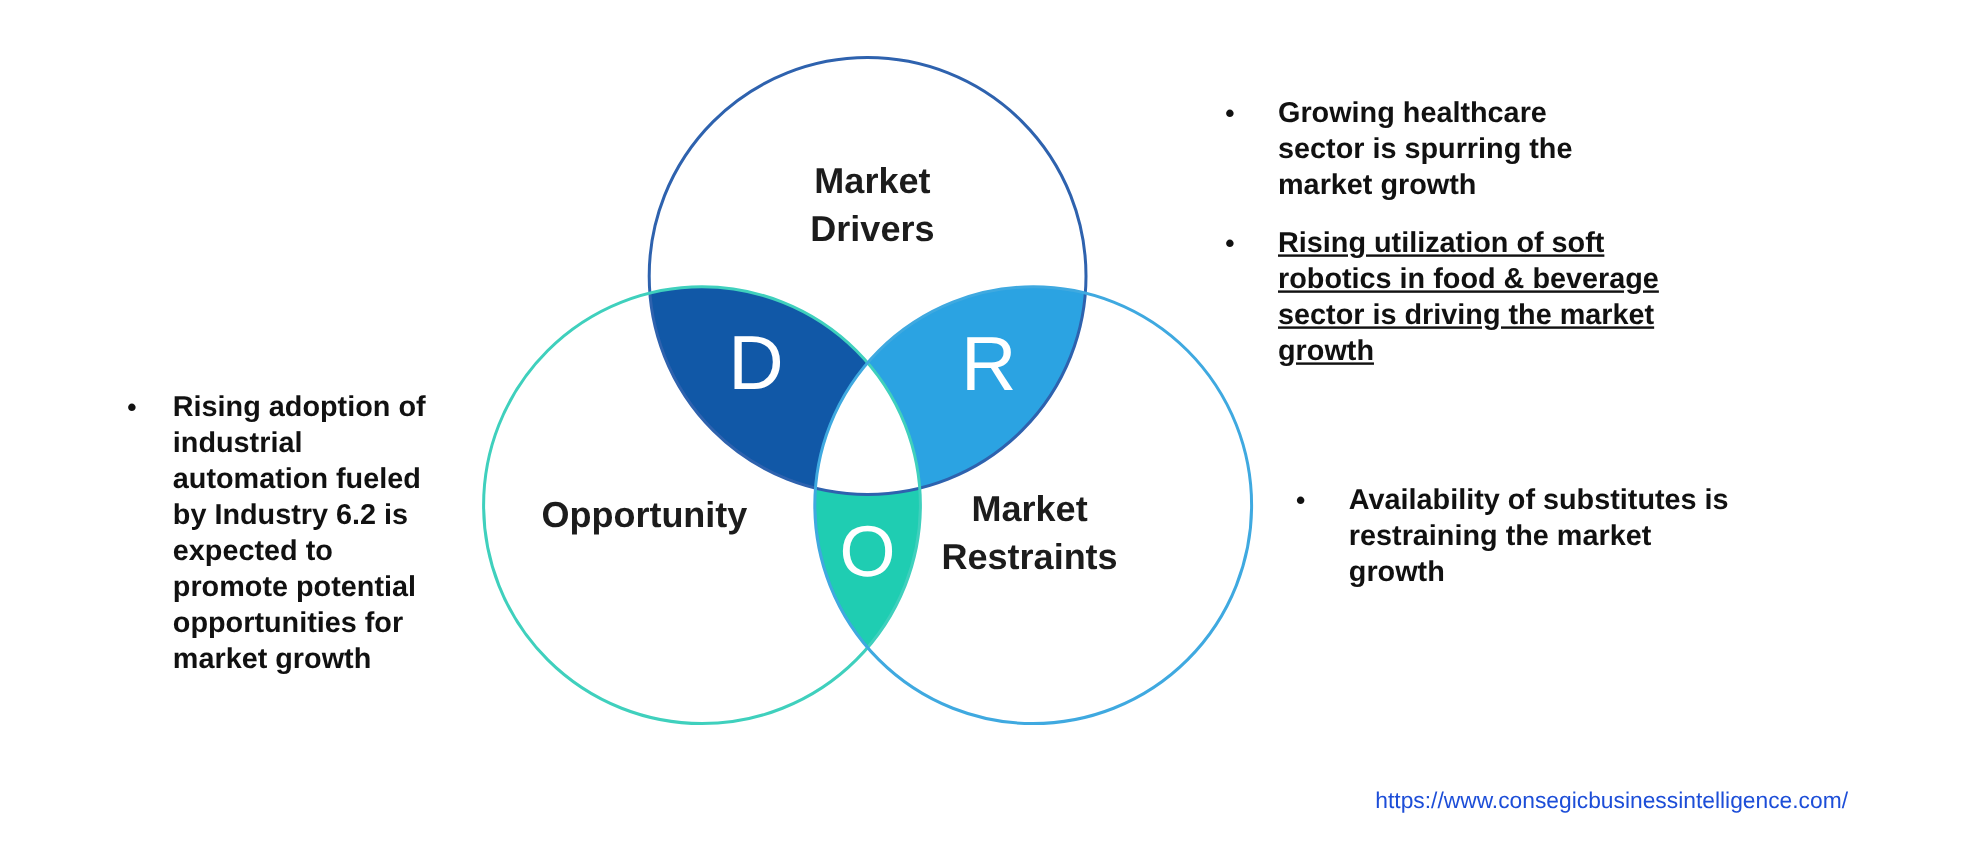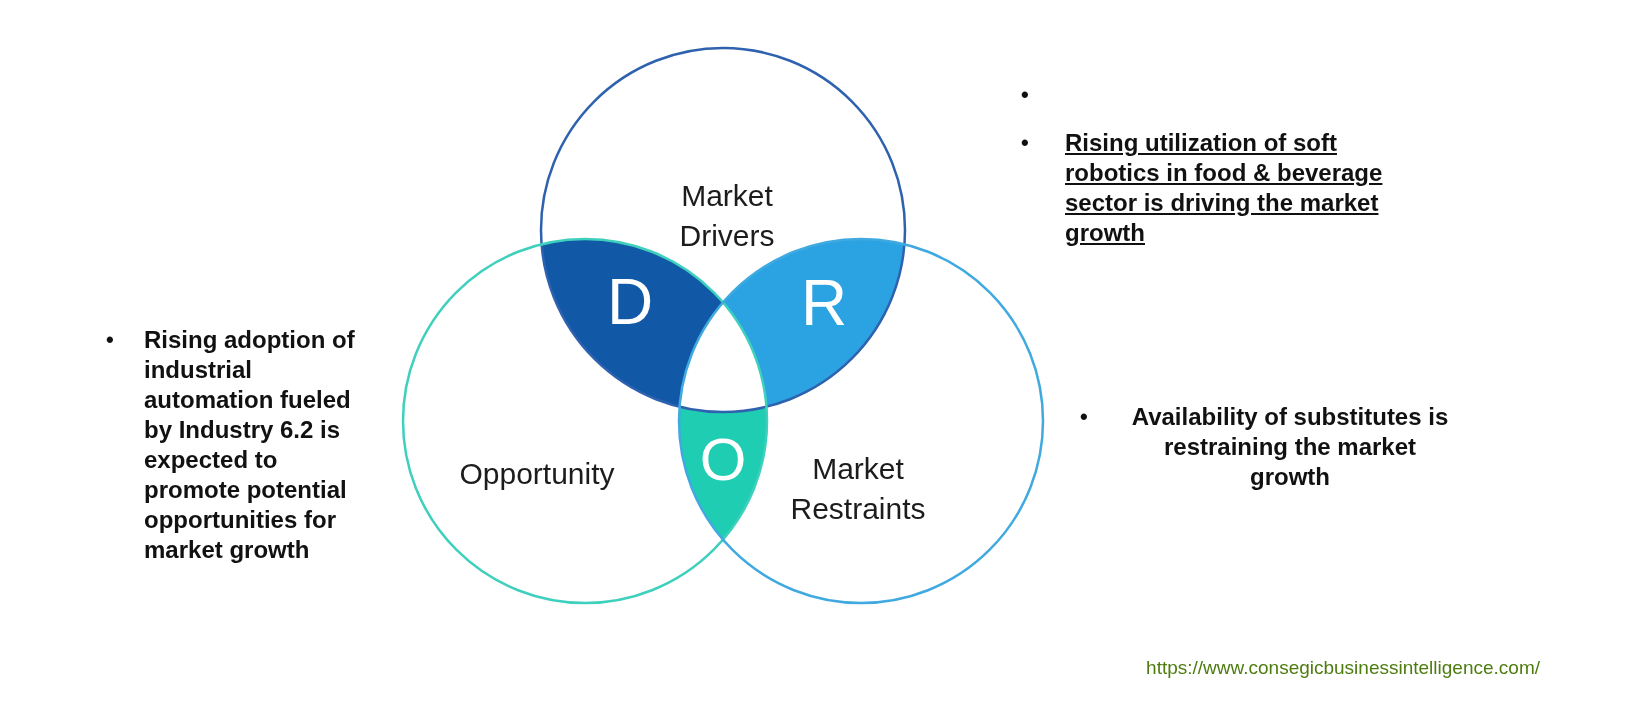--- a/index.html
+++ b/index.html
@@ -23,24 +23,23 @@
     width: 1641px;
     height: 708px;
   }
   
   .circle-label {
     position: absolute;
     transform: translate(-50%, -50%);
     color: #1c1c1c;
     font-size: 30px;
     line-height: 40px;
-    font-weight: 400;
+    font-weight: 700;
     text-align: center;
     white-space: normal;
-    margin-top: 44px;
   }
   
   .lens-letter {
     position: absolute;
     transform: translate(-50%, -50%);
     color: #ffffff;
     font-size: 64px;
     font-weight: 400;
     line-height: 1;
   }
@@ -72,21 +71,21 @@
   .note-item .note-text {
     display: block;
   }
   .notes-right .marker {
     margin-right: 30px;
   }
   .source-url {
     position: absolute;
     top: 656px;
     right: 101px;
-    color: #4d7c0f;
+    color: #1d4ed8;
     font-size: 19px;
     line-height: 24px;
     font-weight: 400;
     white-space: nowrap;
   }
 </style>
 </head>
 <body>
 
 <div class="stage">
@@ -138,29 +137,30 @@
   <ul class="note-list" style="left:106px; top:325px;">
     <li class="note-item">
       <span class="marker">•</span>
       <span class="note-text" style="max-width:215px;">Rising adoption of industrial automation fueled by Industry 6.2 is expected to promote potential opportunities for market growth</span>
     </li>
   </ul>
 
   <ul class="note-list notes-right" style="left:1021px; top:80px;">
     <li class="note-item">
       <span class="marker">•</span>
+      <span class="note-text" style="max-width:262px;">Growing healthcare sector is spurring the market growth</span>
     </li>
     <li class="note-item">
       <span class="marker">•</span>
       <span class="note-text" style="max-width:326px;text-decoration:underline;">Rising utilization of soft robotics in food &amp; beverage sector is driving the market growth</span>
     </li>
   </ul>
 
   <ul class="note-list notes-right" style="left:1080px; top:402px;">
     <li class="note-item">
       <span class="marker">•</span>
-      <span class="note-text" style="max-width:332px;text-align:center;">Availability of substitutes is restraining the market growth</span>
+      <span class="note-text" style="max-width:332px;">Availability of substitutes is restraining the market growth</span>
     </li>
   </ul>
 
   <div class="source-url">https://www.consegicbusinessintelligence.com/</div>
 
 </div>
 
 </body></html>

